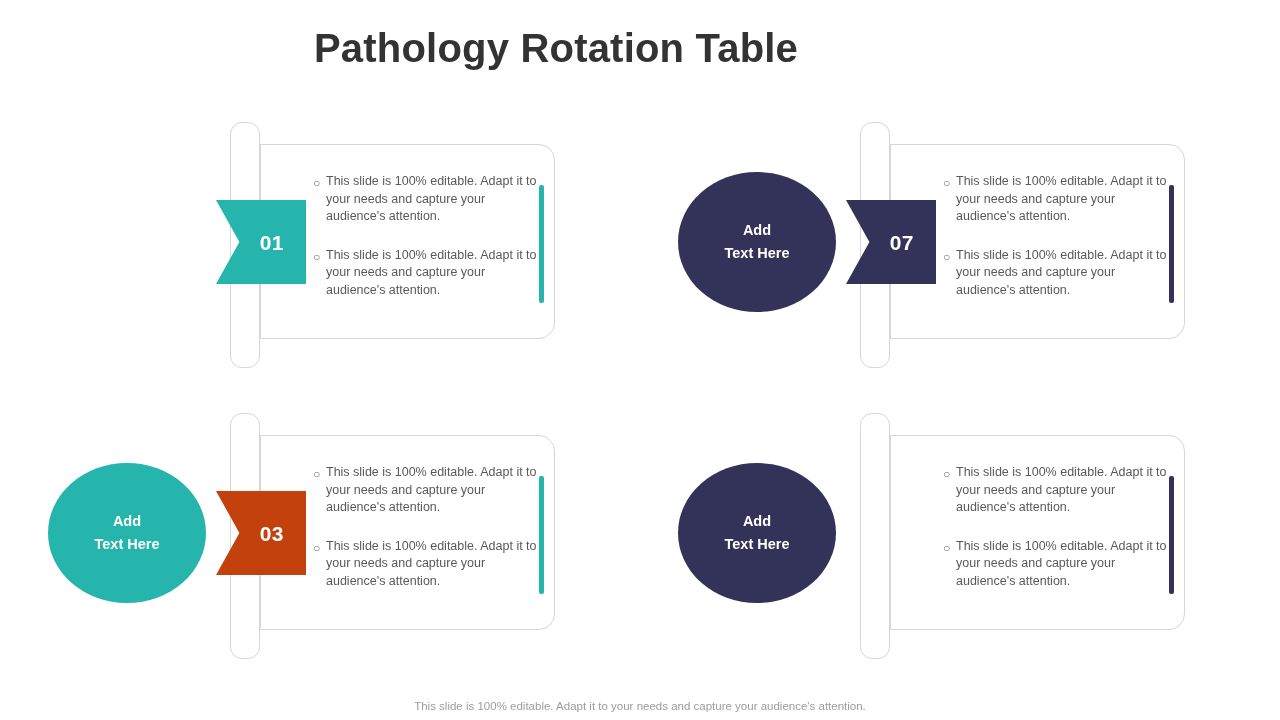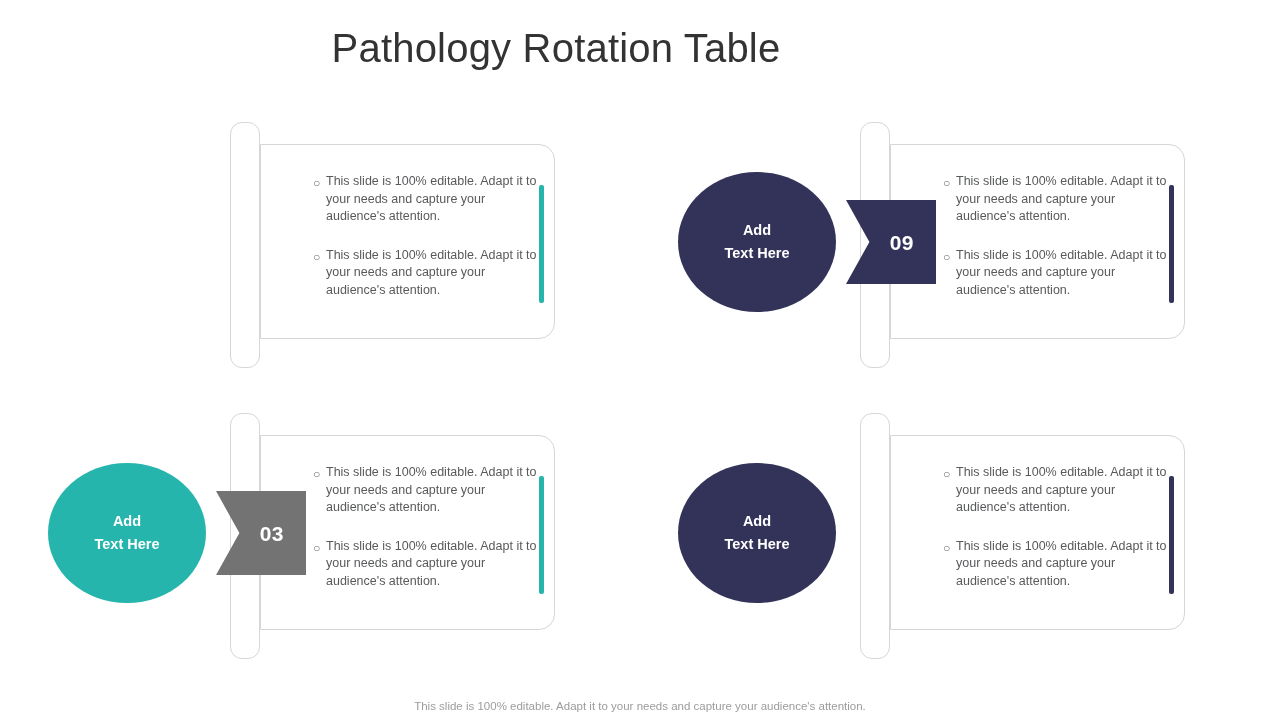--- a/index.html
+++ b/index.html
@@ -17,21 +17,21 @@
   }
 
   
   .slide-title {
     position: absolute;
     top: 22px;
     left: 0;
     width: 1112px;
     text-align: center;
     font-size: 40px;
-    font-weight: 400;
+    font-weight: 700;
     color: #333333;
     letter-spacing: 0.2px;
     line-height: 52px;
     white-space: nowrap;
   }
 
   
   .board {
     position: absolute;
     top: 0;
@@ -184,20 +184,23 @@
           <span class="bullet-mark">○</span>
           <span class="bullet-text" style="color: rgb(88, 89, 91);">This slide is 100% editable.  Adapt it to your needs and capture your audience's attention.</span>
         </div>
         <div class="bullet-row">
           <span class="bullet-mark">○</span>
           <span class="bullet-text" style="color: rgb(88, 89, 91);">This slide is 100% editable.  Adapt it to your needs and capture your audience's attention.</span>
         </div>
       </div>
     </div>
     <div class="vbar" style="border-color: rgb(214, 214, 216);"></div>
+    <div class="banner" style="background-color: rgb(38, 181, 172);">
+      <span class="banner-number">01</span>
+    </div>
   </div>
 
   <div class="unit unit-2">
     <div class="card" style="border-color: rgb(214, 214, 216);">
       <div class="card-accent" style="background-color: rgb(51, 51, 90);"></div>
       <div class="bullets">
         <div class="bullet-row">
           <span class="bullet-mark">○</span>
           <span class="bullet-text" style="color: rgb(88, 89, 91);">This slide is 100% editable.  Adapt it to your needs and capture your audience's attention.</span>
         </div>
@@ -208,21 +211,21 @@
       </div>
     </div>
     <div class="vbar" style="border-color: rgb(214, 214, 216);"></div>
     <div class="circle" style="background-color: rgb(51, 51, 90);">
       <div class="circle-label">
         <span>Add</span><br>
         <span>Text Here</span>
       </div>
     </div>
     <div class="banner" style="background-color: rgb(51, 51, 90);">
-      <span class="banner-number">09</span>
+      <span class="banner-number">07</span>
     </div>
   </div>
 
   <div class="unit unit-3">
     <div class="card" style="border-color: rgb(214, 214, 216);">
       <div class="card-accent" style="background-color: rgb(38, 181, 172);"></div>
       <div class="bullets">
         <div class="bullet-row">
           <span class="bullet-mark">○</span>
           <span class="bullet-text" style="color: rgb(88, 89, 91);">This slide is 100% editable.  Adapt it to your needs and capture your audience's attention.</span>
@@ -233,21 +236,21 @@
         </div>
       </div>
     </div>
     <div class="vbar" style="border-color: rgb(214, 214, 216);"></div>
     <div class="circle" style="background-color: rgb(38, 181, 172);">
       <div class="circle-label">
         <span>Add</span><br>
         <span>Text Here</span>
       </div>
     </div>
-    <div class="banner" style="background-color: #737373;">
+    <div class="banner" style="background-color: #c2410c;">
       <span class="banner-number">03</span>
     </div>
   </div>
 
   <div class="unit unit-4">
     <div class="card" style="border-color: rgb(214, 214, 216);">
       <div class="card-accent" style="background-color: rgb(51, 51, 90);"></div>
       <div class="bullets">
         <div class="bullet-row">
           <span class="bullet-mark">○</span>

